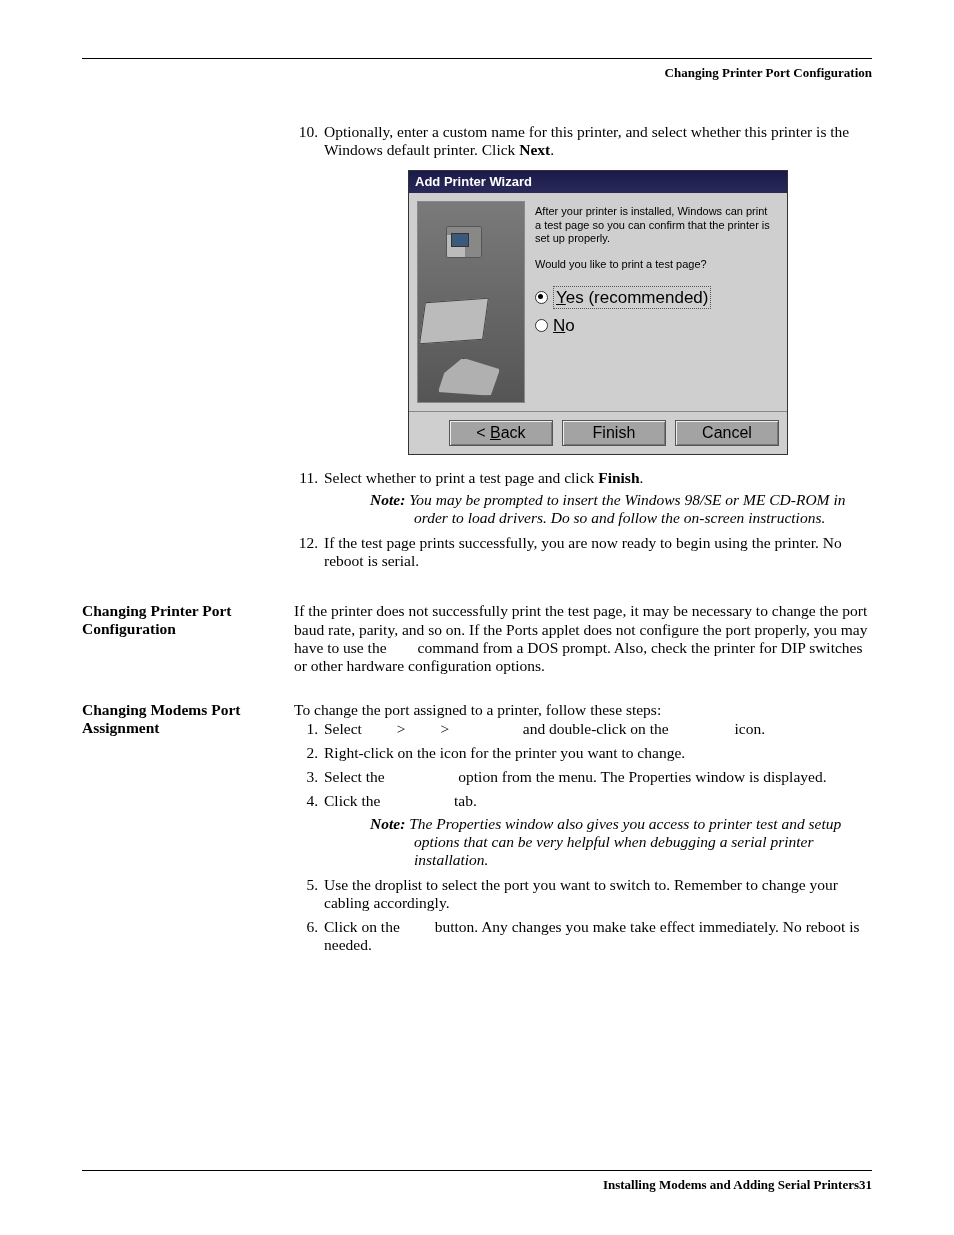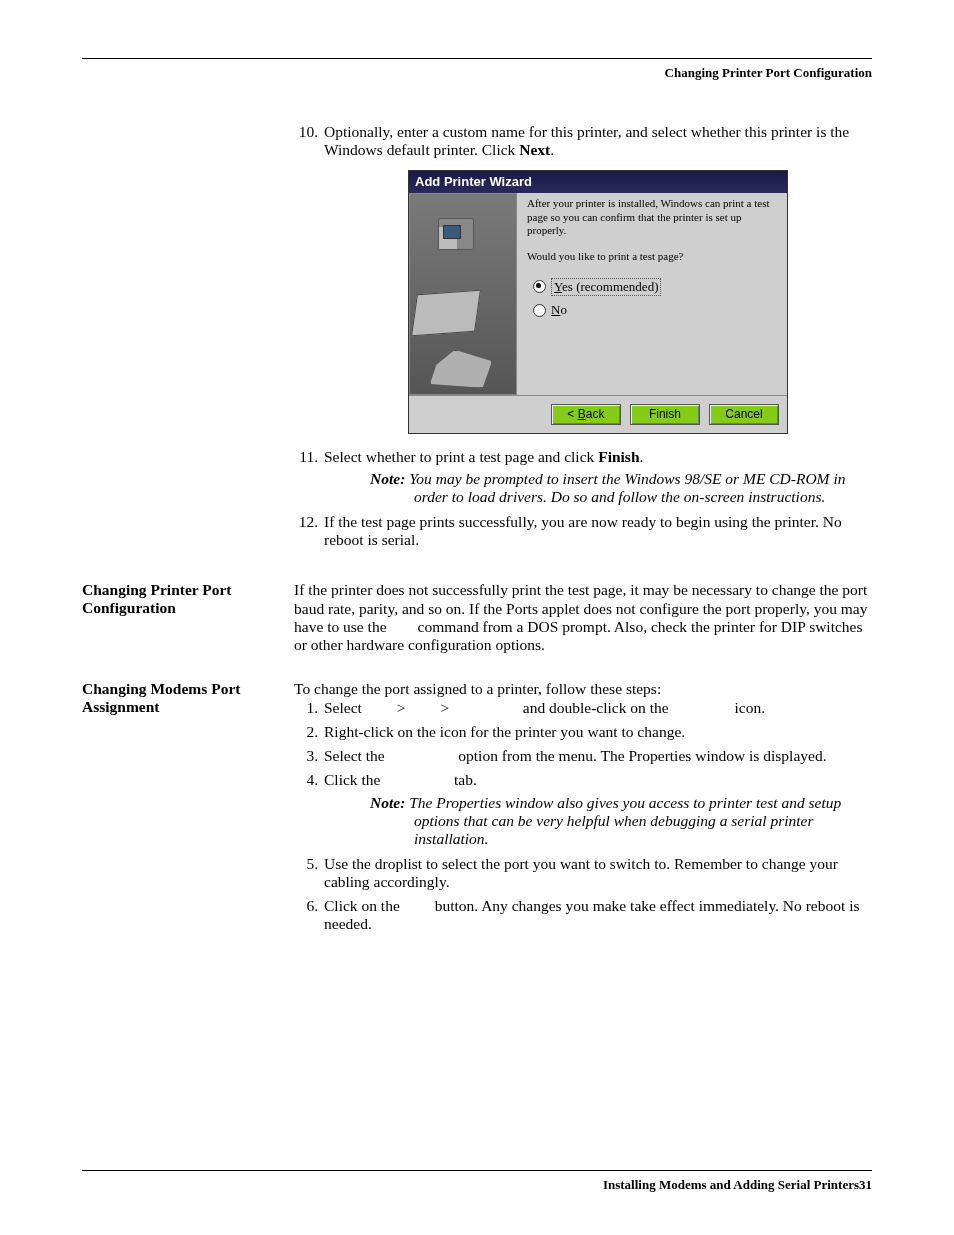--- a/index.html
+++ b/index.html
@@ -74,22 +74,22 @@
   }
   .titlebar {
     background: linear-gradient(#1a1a4a, #2a2a5a);
     color: #fff;
     font-weight: bold;
     padding: 3px 6px;
     font-size: 13px;
   }
   .wiz-body {
     display: flex;
+    padding: 8px;
     min-height: 200px;
-    font-family: Liberation Serif, serif;
   }
   .wiz-img {
     width: 106px;
     height: 200px;
     background: linear-gradient(180deg, #7a7a7a, #555);
     border: 1px solid #888;
     position: relative;
     overflow: hidden;
   }
   .wiz-img-top {
@@ -135,22 +135,21 @@
     flex: 1;
     padding: 4px 4px 4px 10px;
     color: #000;
   }
   .wiz-line1 { margin-bottom: 12px; }
   .wiz-q { margin-bottom: 14px; }
   .radio-row {
     display: flex;
     align-items: center;
     margin-bottom: 6px;
-    font-size: 13px;
-    margin-left: 6px;
+    font-size: 17px;
   }
   .radio-dot {
     width: 11px; height: 11px;
     border: 1px solid #333;
     border-radius: 50%;
     background: #fff;
     margin-right: 5px;
     position: relative;
     flex: 0 0 auto;
   }
@@ -170,26 +169,26 @@
   .underline-letter { text-decoration: underline; }
   .wiz-btnbar {
     border-top: 1px solid #888;
     padding: 8px;
     text-align: right;
   }
   .winbtn {
     display: inline-block;
     min-width: 62px;
     text-align: center;
-    padding: 2px 3px;
+    padding: 2px 20px;
     margin-left: 6px;
-    background: #84cc16;
+    background: #a3a3a3;
     border: 1px solid #555;
     box-shadow: inset 1px 1px 0 #eee, inset -1px -1px 0 #777;
-    font-size: 12px;
+    font-size: 16px;
   }
   .sect-gap { height: 26px; }
   .footer {
     position: absolute;
     left: 82px;
     right: 82px;
     bottom: 42px;
   }
   .footline {
     border-top: 1.5px solid #000;

